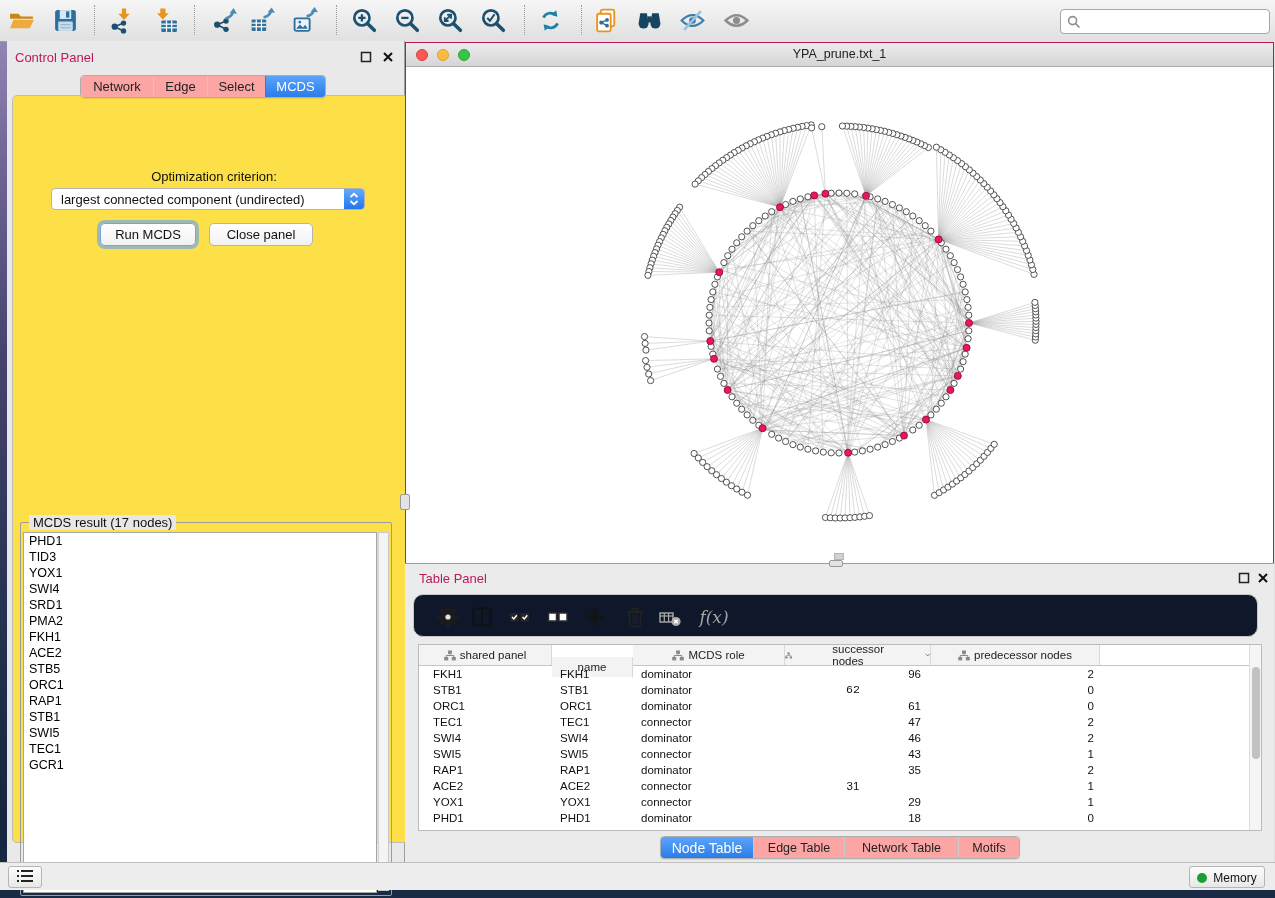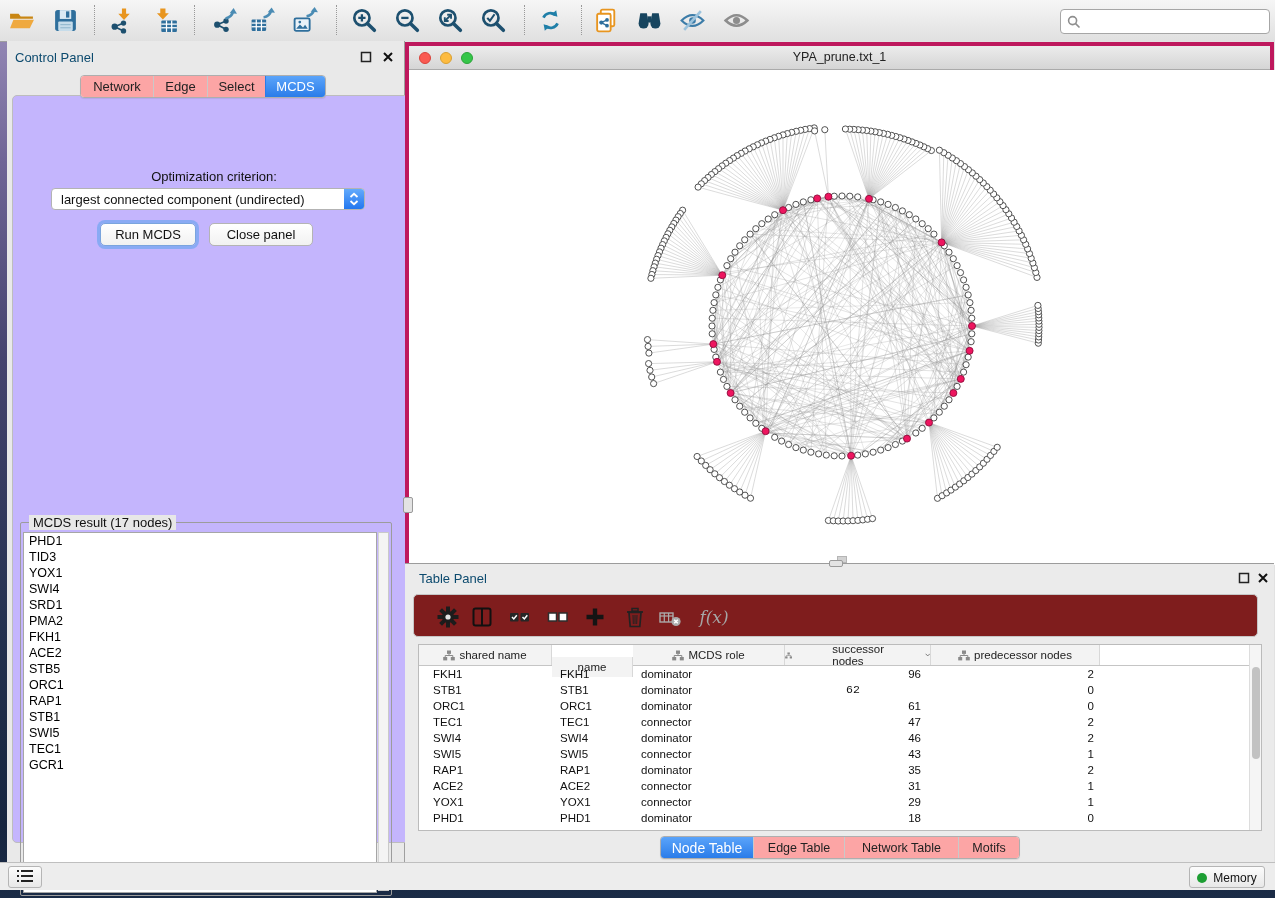--- a/index.html
+++ b/index.html
@@ -13,54 +13,54 @@
   .tbtn svg{width:27px;height:27px;display:block;}
   .tsep{position:absolute;top:5px;height:30px;width:0;border-left:1px dotted #999;}
   .search-box{position:absolute;right:5px;top:9px;width:208px;height:23px;background:#fff;
     border:1px solid #a6a6a6;border-radius:4px;display:flex;align-items:center;}
   .search-box svg{margin-left:6px;}
   .search-box input{border:0;outline:none;flex:1;height:17px;font-size:12px;background:transparent;font-family:"Liberation Sans",sans-serif;}
   
   .workspace{position:absolute;left:7px;top:41px;width:1268px;height:821px;background:#e2e2e2;}
   
   .control-panel{position:absolute;left:0;top:0;width:398px;height:821px;background:#e9e9e9;border-right:1px solid #9f9f9f;box-sizing:border-box;}
-  .panel-title{position:absolute;left:8px;top:9px;font-size:13px;color:#0c4a6e;}
+  .panel-title{position:absolute;left:8px;top:9px;font-size:13px;color:#be185d;}
   .win-ico{position:absolute;top:10px;width:14px;height:14px;padding:0;border:0;background:transparent;}
-  .inner-panel{position:absolute;left:5px;top:54px;width:404px;height:748px;background:#c4b5fd;
+  .inner-panel{position:absolute;left:5px;top:54px;width:404px;height:748px;background:#fde047;
     border:1px solid #bdbdbd;border-radius:5px;box-sizing:border-box;}
   .seg{position:absolute;display:flex;border:1px solid #aeaeae;border-radius:4px;overflow:hidden;background:#fff;height:21px;z-index:3;box-shadow:0 1px 1px rgba(0,0,0,.08);}
   .sgi{display:flex;align-items:center;justify-content:center;font-size:13px;color:#222;border-left:1px solid #c9c9c9;box-sizing:border-box;background:#fca5a5;}
   .sgi:first-child{border-left:0;}
   .sgi.active{background:linear-gradient(#5ba4fa,#2a7ce9);color:#fff;border-left-color:#2a7ce9;}
   .opt-label{position:absolute;left:0;top:73px;width:100%;text-align:center;font-size:13px;color:#111;}
   .mac-select{position:absolute;left:38px;top:92px;width:314px;height:22px;background:#fff;border:1px solid #b3b3b3;
     border-radius:4px;box-sizing:border-box;display:flex;align-items:center;}
   .mac-select .val{flex:1;font-size:13px;color:#111;padding-left:9px;white-space:nowrap;overflow:hidden;}
   .mac-select .stepper{width:20px;height:20px;margin-right:0;border-radius:0 3px 3px 0;
     background:linear-gradient(#63aafc,#2277ef);display:flex;flex-direction:column;align-items:center;justify-content:center;}
   .mac-btn{position:absolute;height:23px;background:linear-gradient(#ffffff,#f1f1f1);border:1px solid #b4b4b4;
     border-radius:5px;font-size:13px;color:#111;font-family:"Liberation Sans",sans-serif;}
   .mac-btn.focus{box-shadow:0 0 0 3px rgba(106,164,240,.65);border-color:#7aa4dd;}
   .fieldset{position:absolute;left:7px;top:426px;width:370px;height:372px;border:1px solid #9c9c9c;border-radius:2px;}
   .legend{position:absolute;left:8px;top:-8px;background:#e7e7e7;padding:0 4px;font-size:13px;color:#111;}
   .mcds-list{position:absolute;left:2px;top:9px;width:352px;height:359px;background:#fff;border:1px solid #a6a6a6;overflow:hidden;}
   .mcds-item{font-size:12.5px;height:16px;line-height:16px;padding-left:5px;color:#000;}
   .mcds-scroll{position:absolute;right:2px;top:9px;width:11px;height:359px;background:#f4f4f4;border:1px solid #c9c9c9;border-left:1px solid #d4d4d4;box-sizing:border-box;}
   
-  .network-window{position:absolute;left:398px;top:1px;width:869px;height:553px;border:4px solid #be185d;box-sizing:border-box;background:#fff;}
+  .network-window{position:absolute;left:398px;top:1px;width:869px;height:553px;border:1px solid #be185d;box-sizing:border-box;background:#fff;}
   .nw-titlebar{position:absolute;left:0;top:0;width:100%;height:24px;background:linear-gradient(#ececec,#d5d5d5);border-bottom:1px solid #aaa;box-sizing:border-box;}
   .tl{position:absolute;top:6px;width:12px;height:12px;border-radius:50%;padding:0;border:0;}
   .nw-title{position:absolute;left:0;top:4px;width:100%;text-align:center;font-size:12.5px;color:#222;}
   .nw-canvas{position:absolute;left:0;top:24px;width:867px;height:495px;background:#fff;}
   .h-scroll-thumb{position:absolute;left:428px;bottom:2px;width:10px;height:7px;background:#d2d2d2;border:1px solid #b5b5b5;box-sizing:border-box;}
   .v-handle{position:absolute;left:-6px;top:451px;width:10px;height:16px;background:#e3e3e3;border:1px solid #9a9a9a;border-radius:2px;box-sizing:border-box;z-index:5;}
   .hz-handle{position:absolute;left:424px;top:-4px;width:14px;height:7px;background:#e3e3e3;border:1px solid #9a9a9a;border-radius:2px;box-sizing:border-box;z-index:5;}
   
   .table-panel{position:absolute;left:398px;top:522px;width:869px;height:299px;background:#ebebeb;border-top:1px solid #9c9c9c;box-sizing:border-box;}
-  .tp-toolbar{position:absolute;left:8px;top:30px;width:845px;height:43px;background:#7f1d1d;border:1px solid #c6c6c6;border-radius:5px;box-sizing:border-box;}
+  .tp-toolbar{position:absolute;left:8px;top:30px;width:845px;height:43px;background:#0f172a;border:1px solid #c6c6c6;border-radius:10px;box-sizing:border-box;}
   .tpbtn{position:absolute;top:9px;width:28px;height:26px;border:0;background:transparent;padding:1px;}
   .tpbtn svg{width:24px;height:24px;display:block;}
   .fx-label{font-family:"DejaVu Serif",serif;font-style:italic;font-size:17px;color:#a6a6a6;}
   .ntable{position:absolute;left:13px;top:80px;width:844px;height:187px;background:#fff;border:1px solid #bbb;box-sizing:border-box;overflow:hidden;}
   .thead{display:flex;height:20px;border-bottom:1px solid #c5c5c5;}
   .hcell{display:flex;align-items:center;justify-content:center;gap:4px;background:#f3f3f3;border-right:1px solid #d8d8d8;
     box-sizing:border-box;font-size:11.5px;color:#222;height:20px;}
   .hcell.filler{background:#fff;border-right:0;flex:1;}
   .trow{display:flex;height:16px;}
   .tcell{font-size:11.5px;color:#111;line-height:16px;box-sizing:border-box;white-space:nowrap;overflow:hidden;}
@@ -1172,21 +1172,21 @@
         <div class="thead">
             <div class="hcell" style="width: 133px;">
               <svg width="12" height="11" viewBox="0 0 12 11">
                 <g fill="#8a8a8a">
                   <rect x="4" y="0.5" width="4" height="3.4"></rect>
                   <rect x="0.2" y="7" width="4" height="3.4"></rect>
                   <rect x="7.8" y="7" width="4" height="3.4"></rect>
                 </g>
                 <path d="M6 3.9v1.6M2.2 7V5.5h7.6V7" fill="none" stroke="#8a8a8a"></path>
               </svg>
-              <span>shared name</span>
+              <span>shared panel</span>
             </div>
             <div class="hcell" style="width: 81px; margin-top: 12px;">
               <span>name</span>
             </div>
             <div class="hcell" style="width: 152px;">
               <svg width="12" height="11" viewBox="0 0 12 11">
                 <g fill="#8a8a8a">
                   <rect x="4" y="0.5" width="4" height="3.4"></rect>
                   <rect x="0.2" y="7" width="4" height="3.4"></rect>
                   <rect x="7.8" y="7" width="4" height="3.4"></rect>
@@ -1269,21 +1269,21 @@
               <div class="tcell" style="width: 133px; text-align: left; padding-left: 14px;">RAP1</div>
               <div class="tcell" style="width: 81px; text-align: left; padding-left: 8px;">RAP1</div>
               <div class="tcell" style="width: 152px; text-align: left; padding-left: 8px;">dominator</div>
               <div class="tcell" style="width: 146px; text-align: right; padding-right: 10px;">35</div>
               <div class="tcell" style="width: 169px; text-align: right; padding-right: 6px;">2</div>
             </div>
             <div class="trow">
               <div class="tcell" style="width: 133px; text-align: left; padding-left: 14px;">ACE2</div>
               <div class="tcell" style="width: 81px; text-align: left; padding-left: 8px;">ACE2</div>
               <div class="tcell" style="width: 152px; text-align: left; padding-left: 8px;">connector</div>
-              <div class="tcell" style="width: 146px; text-align: right; padding-right: 10px;">31</div>
+              <div class="tcell" style="width: 146px; text-align: center; padding-right: 10px;">31</div>
               <div class="tcell" style="width: 169px; text-align: right; padding-right: 6px;">1</div>
             </div>
             <div class="trow">
               <div class="tcell" style="width: 133px; text-align: left; padding-left: 14px;">YOX1</div>
               <div class="tcell" style="width: 81px; text-align: left; padding-left: 8px;">YOX1</div>
               <div class="tcell" style="width: 152px; text-align: left; padding-left: 8px;">connector</div>
               <div class="tcell" style="width: 146px; text-align: right; padding-right: 10px;">29</div>
               <div class="tcell" style="width: 169px; text-align: right; padding-right: 6px;">1</div>
             </div>
             <div class="trow">

